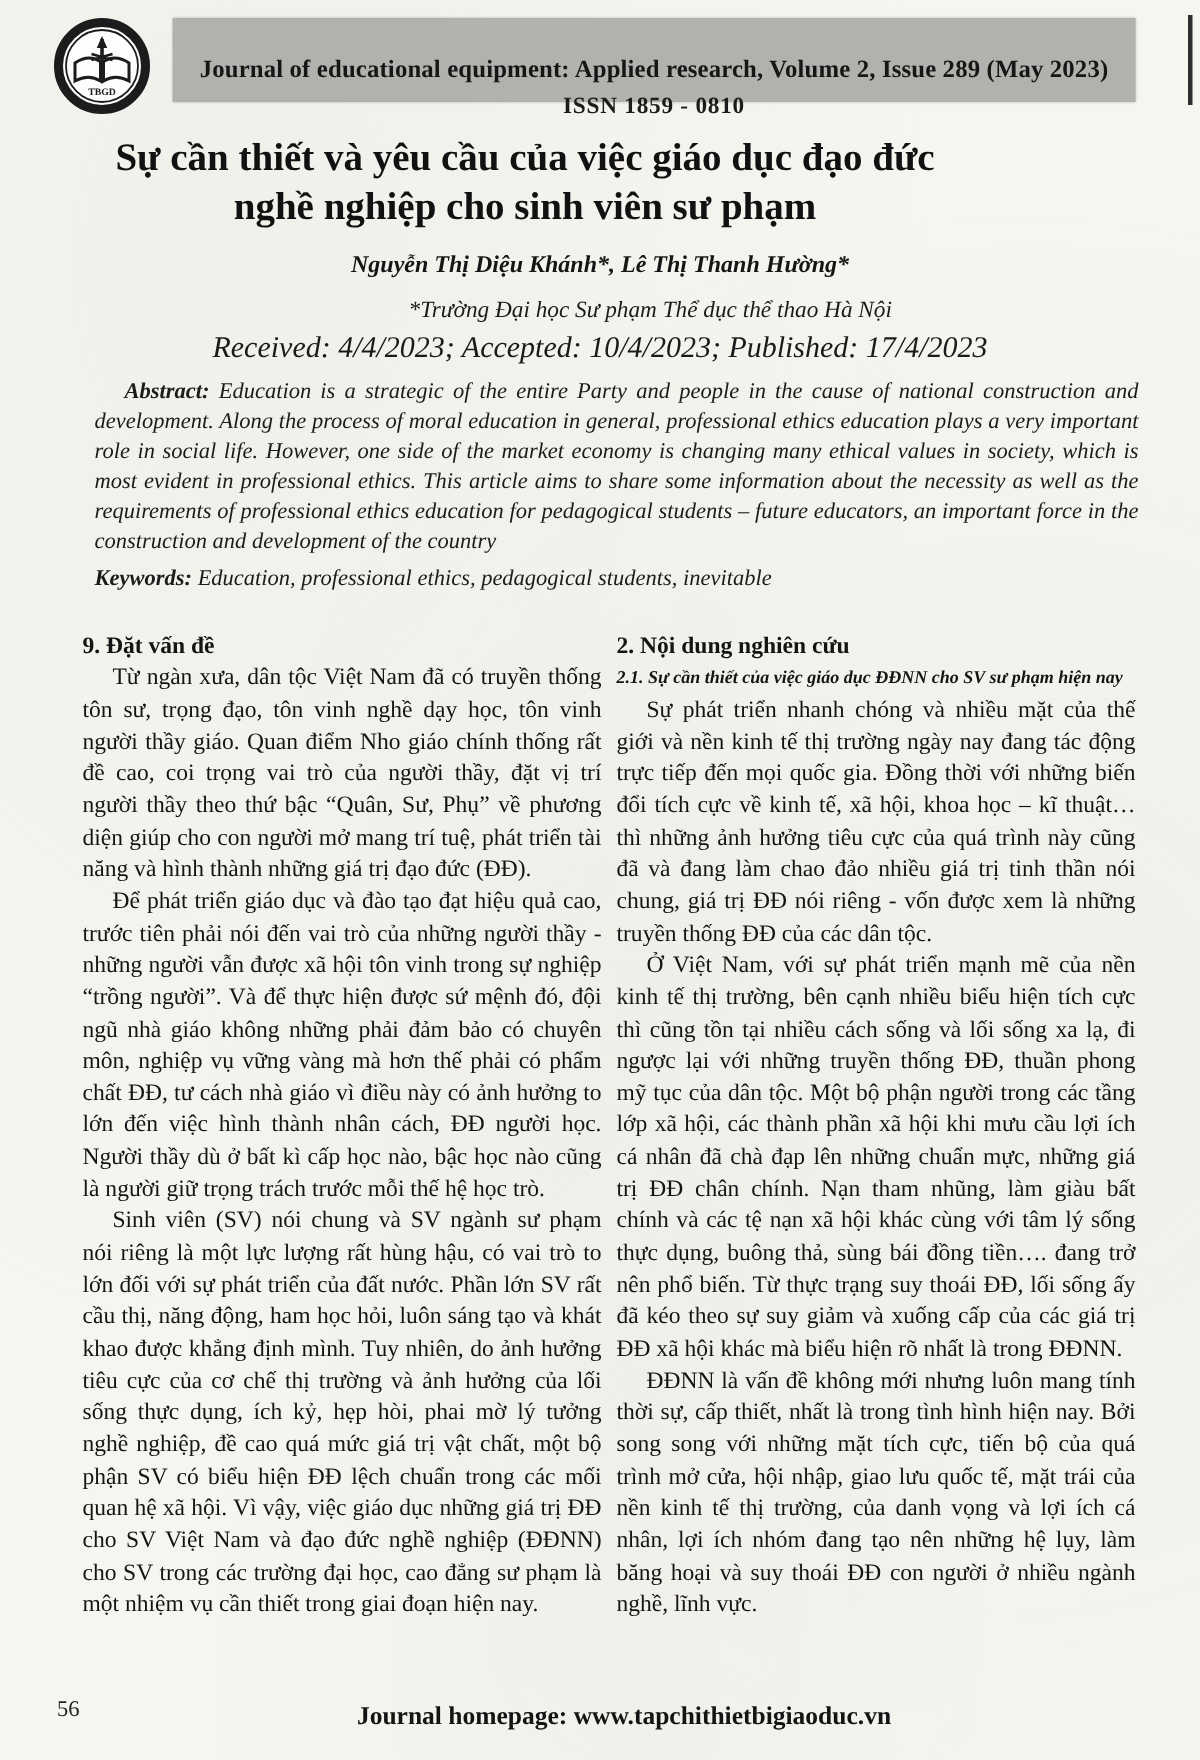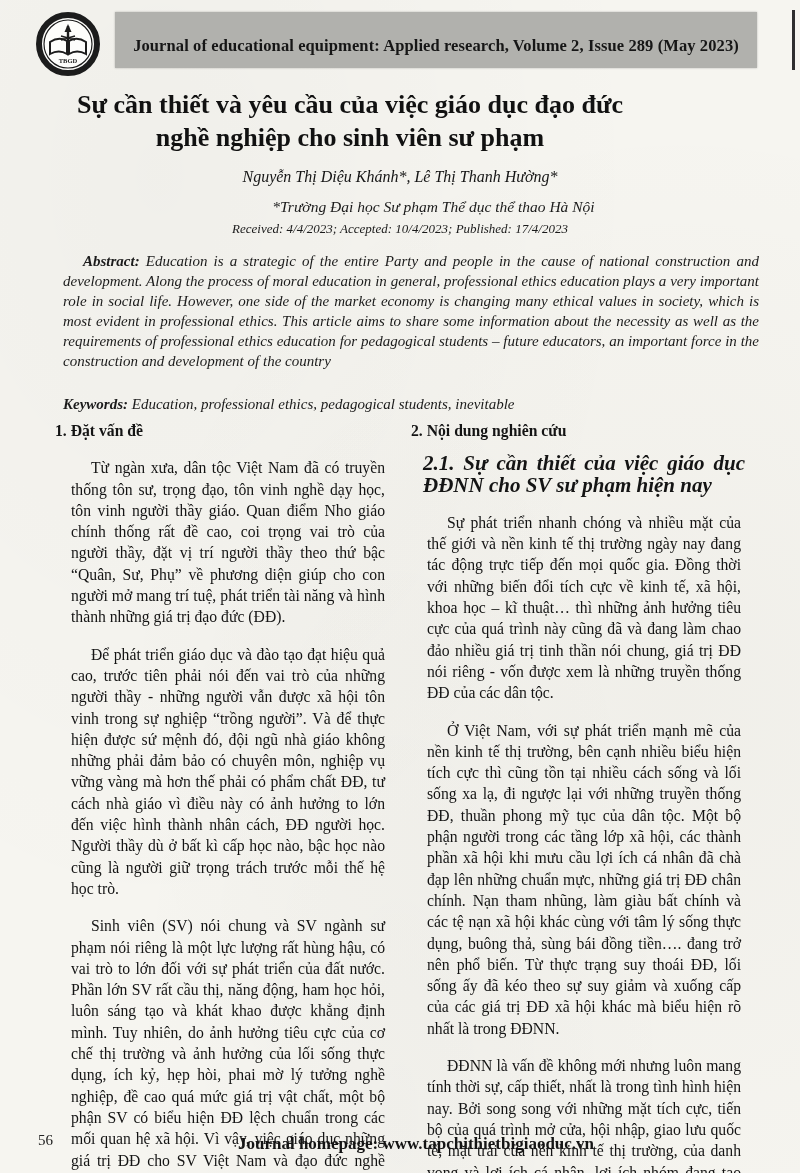--- a/index.html
+++ b/index.html
@@ -32,51 +32,51 @@
   .scan-artifact{
     position:absolute;left:792px;top:10px;width:3px;height:60px;background:#2e2e2e;
   }
   
   .title{
     position:absolute;left:0;top:88px;width:700px;text-align:center;
     font-size:26px;font-weight:bold;line-height:33px;color:#111;
   }
   .authors{
     position:absolute;left:0;top:168px;width:800px;text-align:center;
-    font-size:16px;font-weight:normal;font-style:italic;color:#151515;
+    font-size:16px;font-weight:bold;font-style:italic;color:#151515;
   }
   .affiliation{
     position:absolute;left:0;top:198px;width:779px;text-align:center;
     font-size:15.5px;font-style:italic;color:#1a1a1a;padding-left:44px;
   }
   .dates{
     position:absolute;left:0;top:221px;width:800px;text-align:center;
-    font-size:13px;font-style:italic;color:#1a1a1a;
+    font-size:20px;font-style:italic;color:#1a1a1a;
   }
   
   .abstract{
     position:absolute;left:63px;top:252px;width:696px;
     font-size:15px;font-style:italic;line-height:19.9px;text-align:justify;
     color:#1b1b1b;
   }
   .abstract .lbl{font-weight:bold;margin-left:20px;}
   .keywords{
-    position:absolute;left:63px;top:396px;width:696px;
+    position:absolute;left:63px;top:378px;width:696px;
     font-size:15px;font-style:italic;color:#1b1b1b;
   }
   .keywords .lbl{font-weight:bold;}
   
   .columns{
     position:absolute;left:55px;top:420px;width:702px;
     display:flex;gap:10px;
   }
   .col{width:346px;font-size:15.7px;line-height:21.3px;text-align:justify;color:#141414;}
   .col h3{margin:0;font-size:15.7px;font-weight:bold;line-height:21.3px;}
-  .col h4{margin:12px;font-size:21px;font-weight:bold;font-style:italic;line-height:21.3px;}
-  .col p{margin:16px;text-indent:20px;}
+  .col h4{margin:0;font-size:12px;font-weight:bold;font-style:italic;line-height:21.3px;}
+  .col p{margin:0;text-indent:20px;}
   
   .page-number{
     position:absolute;left:38px;top:1132px;font-size:15px;color:#222;
   }
   .footer-homepage{
     position:absolute;left:16px;top:1134px;width:800px;text-align:center;
     font-size:17px;font-weight:bold;color:#141414;
   }
 </style>
 </head>
@@ -92,41 +92,42 @@
 
     <path d="M32 14 L32 33" stroke="#1c1c1c" stroke-width="2.4"></path>
     <path d="M32 12 L28.5 20 L35.5 20 Z" fill="#1c1c1c"></path>
     <path d="M25 24 L39 28 M39 24 L25 28" stroke="#1c1c1c" stroke-width="1.6"></path>
     <text x="32" y="51" text-anchor="middle" font-size="6.5" font-weight="bold" fill="#1c1c1c" font-family="Liberation Serif, serif">TBGD</text>
   </svg>
 </div>
 
 <div class="header-bar">
   <div class="header-line1">Journal of educational equipment: Applied research, Volume 2, Issue 289 (May 2023)</div>
+  <div class="header-line2">ISSN 1859 - 0810</div>
 </div>
 <div class="scan-artifact"></div>
 
 <div class="title">
   <div>Sự cần thiết và yêu cầu của việc giáo dục đạo đức</div>
   <div>nghề nghiệp cho sinh viên sư phạm</div>
 </div>
 <div class="authors">Nguyễn Thị Diệu Khánh*, Lê Thị Thanh Hường*</div>
 <div class="affiliation">*Trường Đại học Sư phạm Thể dục thể thao Hà Nội</div>
 <div class="dates">Received: 4/4/2023; Accepted: 10/4/2023; Published: 17/4/2023</div>
 
 <div class="abstract">
   <span class="lbl">Abstract:</span><span> Education is a strategic of the entire Party and people in the cause of national construction and development. Along the process of moral education in general, professional ethics education plays a very important role in social life. However, one side of the market economy is changing many ethical values in society, which is most evident in professional ethics. This article aims to share some information about the necessity as well as the requirements of professional ethics education for pedagogical students – future educators, an important force in the construction and development of the country</span>
 </div>
 <div class="keywords">
   <span class="lbl">Keywords:</span><span> Education, professional ethics, pedagogical students, inevitable</span>
 </div>
 
 <div class="columns">
   <div class="col">
-    <h3>1. Đặt vấn đề</h3>
+    <h3>9. Đặt vấn đề</h3>
     <p>Từ ngàn xưa, dân tộc Việt Nam đã có truyền thống tôn sư, trọng đạo, tôn vinh nghề dạy học, tôn vinh người thầy giáo. Quan điểm Nho giáo chính thống rất đề cao, coi trọng vai trò của người thầy, đặt vị trí người thầy theo thứ bậc “Quân, Sư, Phụ” về phương diện giúp cho con người mở mang trí tuệ, phát triển tài năng và hình thành những giá trị đạo đức (ĐĐ).</p>
     <p>Để phát triển giáo dục và đào tạo đạt hiệu quả cao, trước tiên phải nói đến vai trò của những người thầy - những người vẫn được xã hội tôn vinh trong sự nghiệp “trồng người”. Và để thực hiện được sứ mệnh đó, đội ngũ nhà giáo không những phải đảm bảo có chuyên môn, nghiệp vụ vững vàng mà hơn thế phải có phẩm chất ĐĐ, tư cách nhà giáo vì điều này có ảnh hưởng to lớn đến việc hình thành nhân cách, ĐĐ người học. Người thầy dù ở bất kì cấp học nào, bậc học nào cũng là người giữ trọng trách trước mỗi thế hệ học trò.</p>
     <p>Sinh viên (SV) nói chung và SV ngành sư phạm nói riêng là một lực lượng rất hùng hậu, có vai trò to lớn đối với sự phát triển của đất nước. Phần lớn SV rất cầu thị, năng động, ham học hỏi, luôn sáng tạo và khát khao được khẳng định mình. Tuy nhiên, do ảnh hưởng tiêu cực của cơ chế thị trường và ảnh hưởng của lối sống thực dụng, ích kỷ, hẹp hòi, phai mờ lý tưởng nghề nghiệp, đề cao quá mức giá trị vật chất, một bộ phận SV có biểu hiện ĐĐ lệch chuẩn trong các mối quan hệ xã hội. Vì vậy, việc giáo dục những giá trị ĐĐ cho SV Việt Nam và đạo đức nghề nghiệp (ĐĐNN) cho SV trong các trường đại học, cao đẳng sư phạm là một nhiệm vụ cần thiết trong giai đoạn hiện nay.</p>
   </div>
   <div class="col">
     <h3>2. Nội dung nghiên cứu</h3>
     <h4>2.1. Sự cần thiết của việc giáo dục ĐĐNN cho SV sư phạm hiện nay</h4>
     <p>Sự phát triển nhanh chóng và nhiều mặt của thế giới và nền kinh tế thị trường ngày nay đang tác động trực tiếp đến mọi quốc gia. Đồng thời với những biến đổi tích cực về kinh tế, xã hội, khoa học – kĩ thuật… thì những ảnh hưởng tiêu cực của quá trình này cũng đã và đang làm chao đảo nhiều giá trị tinh thần nói chung, giá trị ĐĐ nói riêng - vốn được xem là những truyền thống ĐĐ của các dân tộc.</p>
     <p>Ở Việt Nam, với sự phát triển mạnh mẽ của nền kinh tế thị trường, bên cạnh nhiều biểu hiện tích cực thì cũng tồn tại nhiều cách sống và lối sống xa lạ, đi ngược lại với những truyền thống ĐĐ, thuần phong mỹ tục của dân tộc. Một bộ phận người trong các tầng lớp xã hội, các thành phần xã hội khi mưu cầu lợi ích cá nhân đã chà đạp lên những chuẩn mực, những giá trị ĐĐ chân chính. Nạn tham nhũng, làm giàu bất chính và các tệ nạn xã hội khác cùng với tâm lý sống thực dụng, buông thả, sùng bái đồng tiền…. đang trở nên phổ biến. Từ thực trạng suy thoái ĐĐ, lối sống ấy đã kéo theo sự suy giảm và xuống cấp của các giá trị ĐĐ xã hội khác mà biểu hiện rõ nhất là trong ĐĐNN.</p>
     <p>ĐĐNN là vấn đề không mới nhưng luôn mang tính thời sự, cấp thiết, nhất là trong tình hình hiện nay. Bởi song song với những mặt tích cực, tiến bộ của quá trình mở cửa, hội nhập, giao lưu quốc tế, mặt trái của nền kinh tế thị trường, của danh vọng và lợi ích cá nhân, lợi ích nhóm đang tạo nên những hệ lụy, làm băng hoại và suy thoái ĐĐ con người ở nhiều ngành nghề, lĩnh vực.</p>

